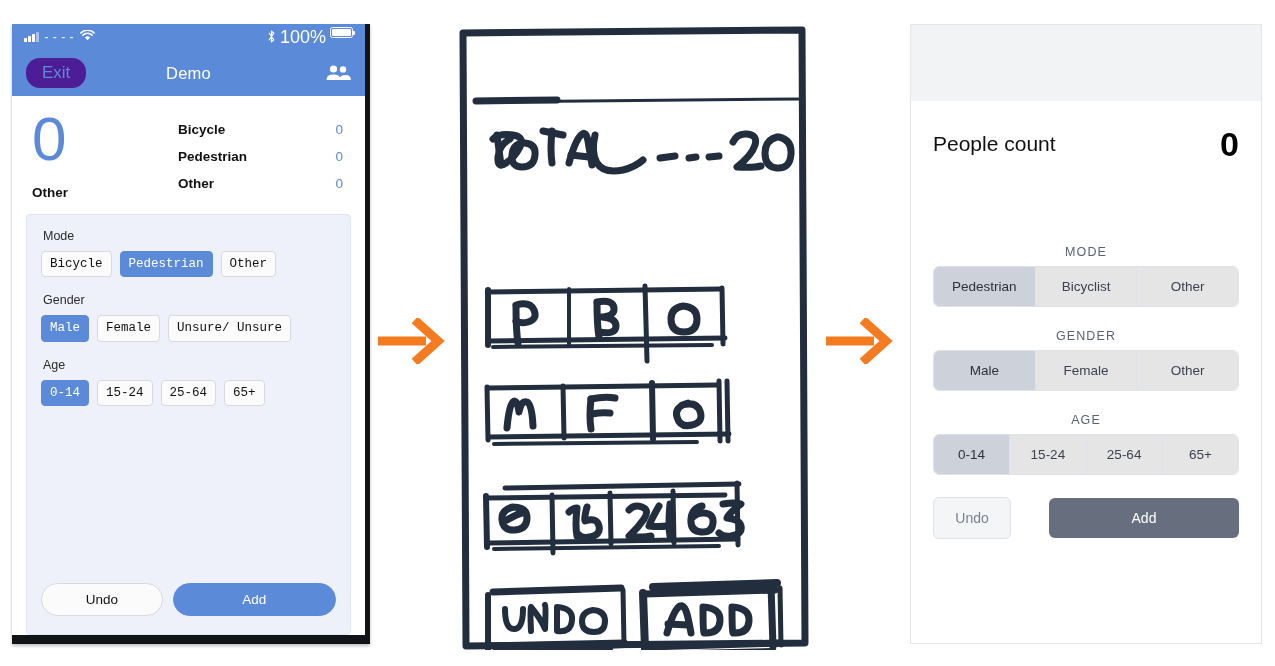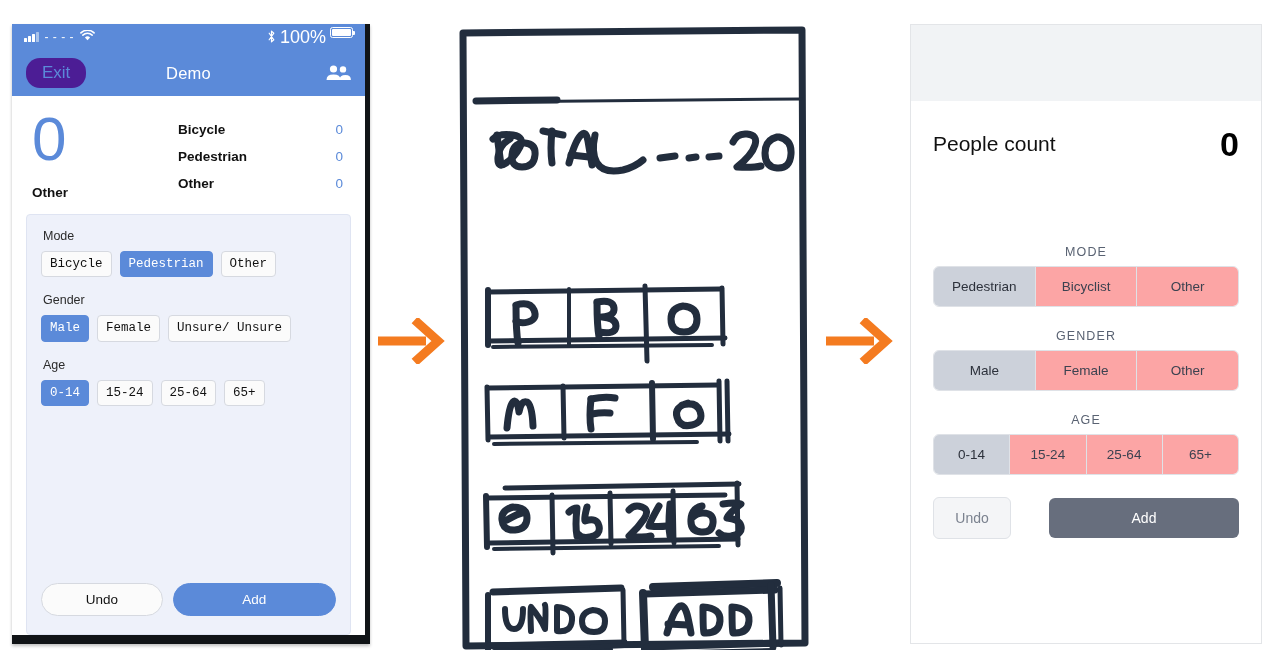--- a/index.html
+++ b/index.html
@@ -190,21 +190,21 @@
     border-radius: 6px;
     overflow: hidden;
     margin-bottom: 22px;
     background: #ffffff;
   }
   .seg-item {
     flex: 1; text-align: center;
     padding: 12px 2px;
     font-size: 13.5px; color: #3c4250;
     border-right: 1px solid #dfe2e7;
-    background: #fca5a5; cursor: pointer;
+    background: #e5e5e5; cursor: pointer;
   }
   .seg-item:last-child { border-right: none; }
   .seg-item.sel { background: #ccd1da; color: #2c313b; }
   .mock-actions {
     margin-top: 22px;
     display: flex; align-items: center; gap: 38px;
   }
   .btn-undo {
     background: #f4f5f7; border: 1px solid #dfe2e7;
     border-radius: 6px; color: #7b828f;

